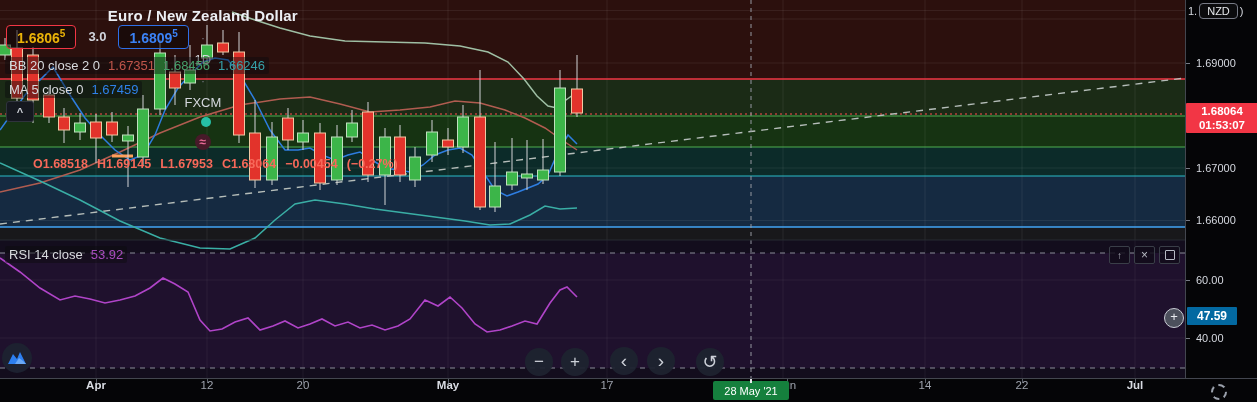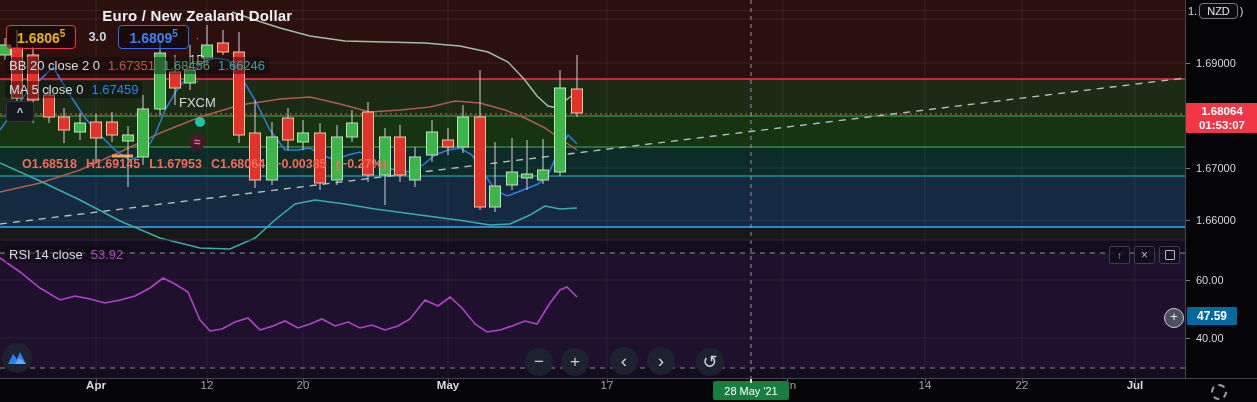--- a/index.html
+++ b/index.html
@@ -198,25 +198,25 @@
 
   <div id="title-row" class="abs">
     <span class="sym">Euro / New Zealand Dollar</span>
     <span class="sep-dot">·</span>
     <span class="meta">1D</span>
     <span class="sep-dot">·</span>
     <span class="meta">FXCM</span>
     <span class="dot-ic"></span>
     <span class="approx-ic">≈</span>
     <span id="ohlc-row">
-        <span style="color: rgb(247, 105, 90);">O1.68518</span>
+        <span style="color: rgb(247, 105, 90); margin-left: 11px;">O1.68518</span>
         <span style="color: rgb(247, 105, 90);">H1.69145</span>
         <span style="color: rgb(247, 105, 90);">L1.67953</span>
         <span style="color: rgb(247, 105, 90);">C1.68064</span>
-        <span style="color: rgb(247, 105, 90);">−0.00385</span>
+        <span style="color: rgb(247, 105, 90);">−0.00454</span>
         <span style="color: rgb(247, 105, 90);">(−0.27%)</span>
       </span>
   </div>
 
   <div class="abs lgd-row" style="top:25px;left:6px;background:none;padding:0;">
     <span class="qbox"><span>1.6806</span><span class="sup">5</span></span>
     <span class="spread">3.0</span>
     <span class="qbox ask"><span>1.6809</span><span class="sup">5</span></span>
   </div>
 

